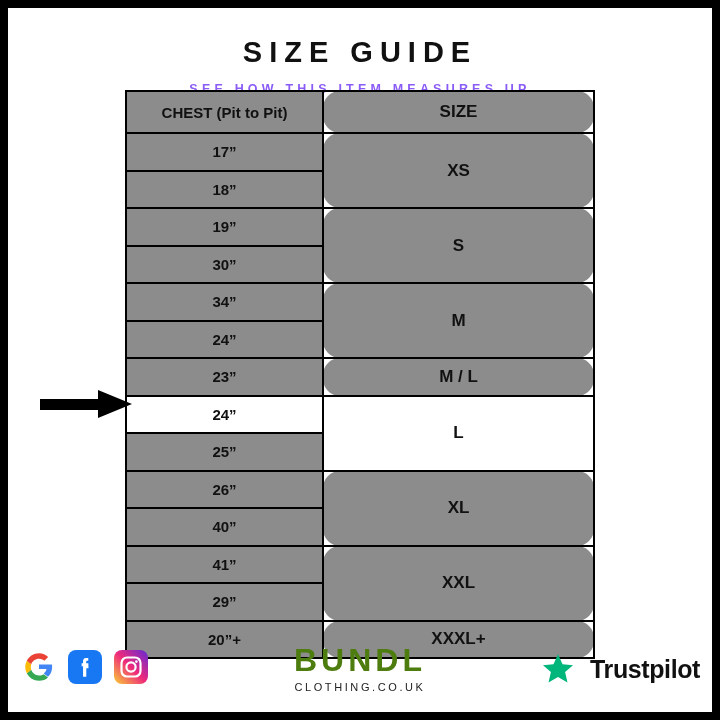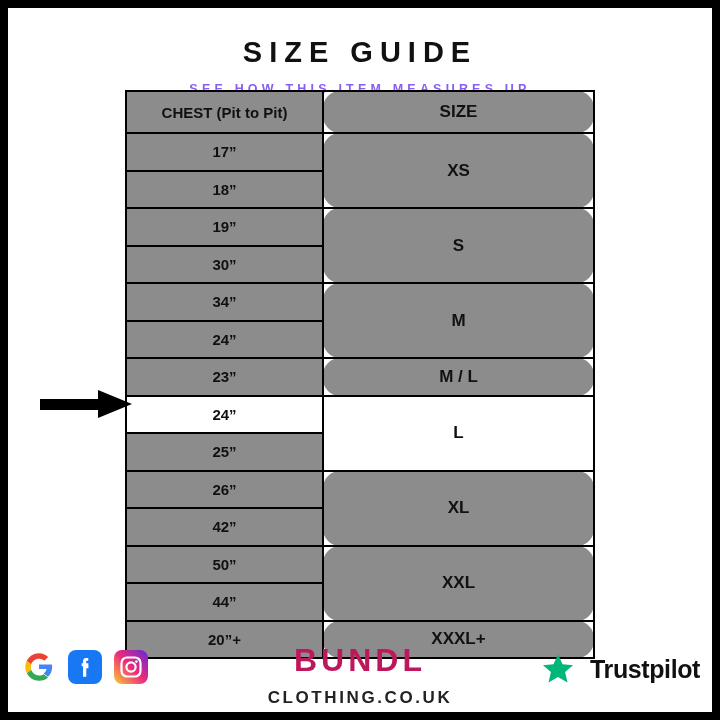--- a/index.html
+++ b/index.html
@@ -115,28 +115,28 @@
     position: absolute;
     left: 0;
     right: 0;
     top: 6px;
     text-align: center;
   }
   .brand-name {
     font-size: 32px;
     font-weight: bold;
     letter-spacing: 4px;
-    color: #be185d;
+    color: #4d7c0f;
   }
   .brand-sub {
-    font-size: 17px;
-    font-weight: bold;
+    font-size: 11px;
+    font-weight: normal;
     letter-spacing: 2.6px;
     color: #222222;
-    margin-top: 9px;
+    margin-top: 2px;
   }
   .trustpilot {
     position: absolute;
     right: 12px;
     top: 16px;
     display: flex;
     align-items: center;
     gap: 15px;
   }
   .tp-text {
@@ -197,29 +197,29 @@
         </tr>
         <tr>
           <td class="chest">25”</td>
         </tr>
 
         <tr>
           <td class="chest">26”</td>
           <td class="size" rowspan="2">XL</td>
         </tr>
         <tr>
-          <td class="chest">42”</td>
-        </tr>
-
-        <tr>
-          <td class="chest">50”</td>
+          <td class="chest">40”</td>
+        </tr>
+
+        <tr>
+          <td class="chest">41”</td>
           <td class="size" rowspan="2">XXL</td>
         </tr>
         <tr>
-          <td class="chest">44”</td>
+          <td class="chest">29”</td>
         </tr>
 
         <tr>
           <td class="chest">20”+</td>
           <td class="size">XXXL+</td>
         </tr>
       </tbody>
     </table>
   </div>
 

